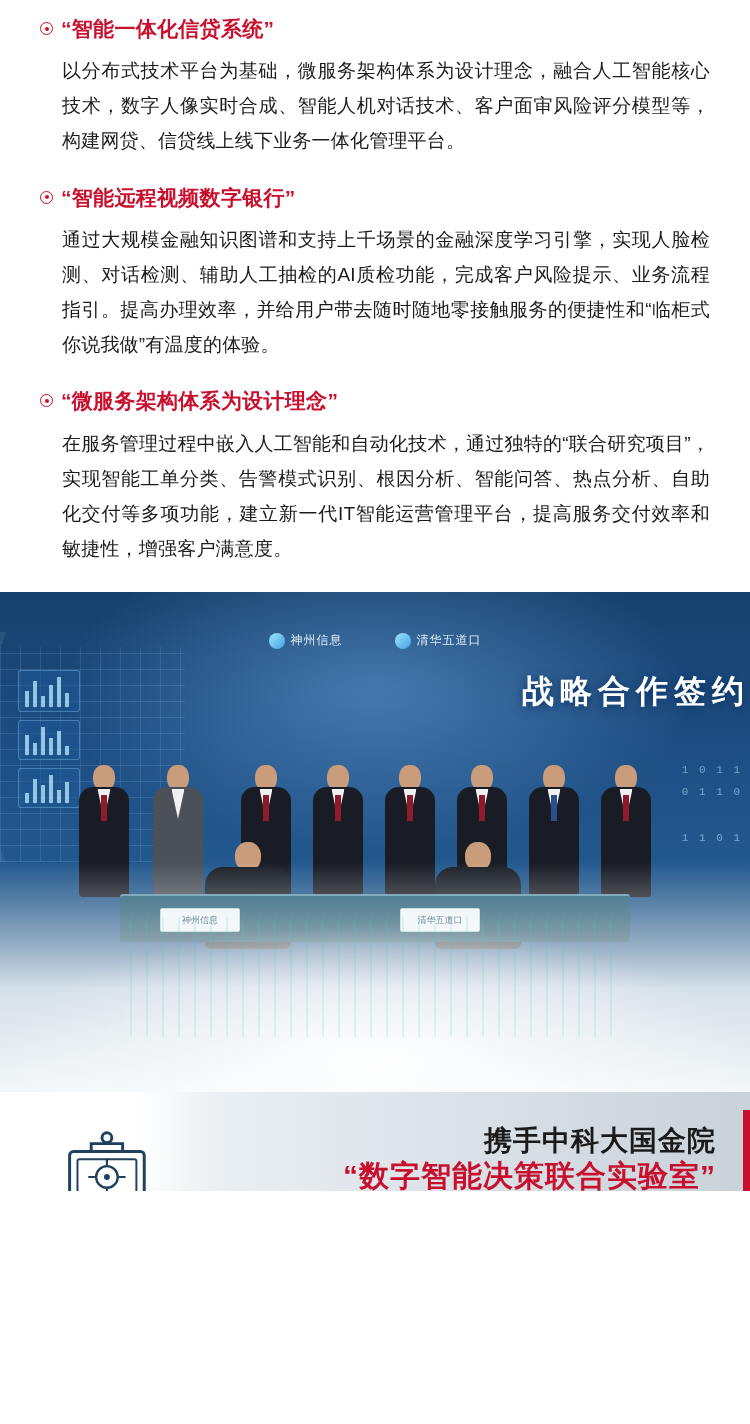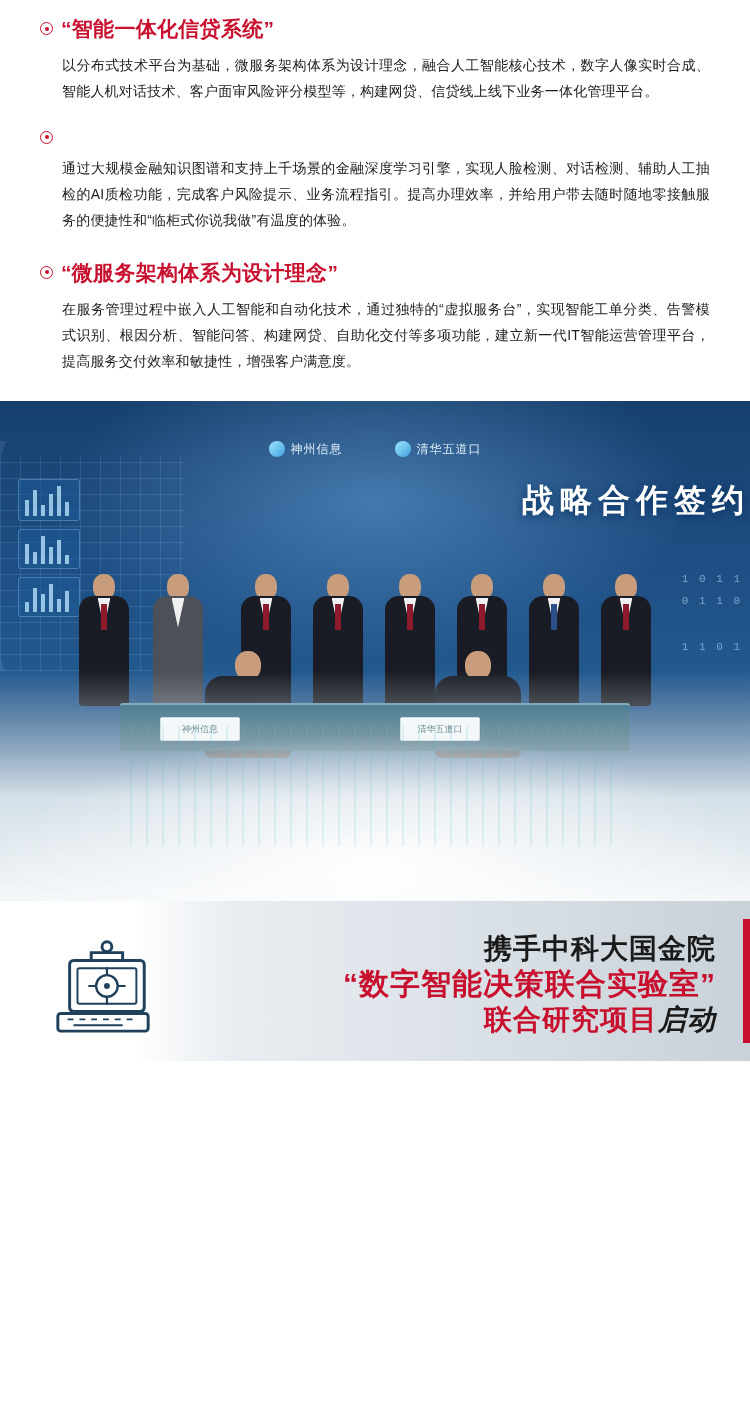--- a/index.html
+++ b/index.html
@@ -54,21 +54,21 @@
   }
   .sec-title {
     color: #c8102e;
     font-size: 21px;
     font-weight: bold;
     letter-spacing: 0.3px;
     line-height: 1.2;
   }
   .sec-body {
     color: #1c1c1c;
-    font-size: 14px;
+    font-size: 19px;
     line-height: 1.85;
     text-align: justify;
     padding-left: 22px;
     letter-spacing: 0.2px;
   }
 
   
   .photo {
     position: relative;
     width: 750px;
@@ -317,30 +317,31 @@
       <div class="sec-head">
         <span class="bullet-icon"></span>
         <span class="sec-title">“智能一体化信贷系统”</span>
       </div>
       <div class="sec-body">以分布式技术平台为基础，微服务架构体系为设计理念，融合人工智能核心技术，数字人像实时合成、智能人机对话技术、客户面审风险评分模型等，构建网贷、信贷线上线下业务一体化管理平台。</div>
     </div>
 
     <div class="section">
       <div class="sec-head">
         <span class="bullet-icon"></span>
+        <span class="sec-title">“智能远程视频数字银行”</span>
       </div>
       <div class="sec-body">通过大规模金融知识图谱和支持上千场景的金融深度学习引擎，实现人脸检测、对话检测、辅助人工抽检的AI质检功能，完成客户风险提示、业务流程指引。提高办理效率，并给用户带去随时随地零接触服务的便捷性和“临柜式你说我做”有温度的体验。</div>
     </div>
 
     <div class="section">
       <div class="sec-head">
         <span class="bullet-icon"></span>
         <span class="sec-title">“微服务架构体系为设计理念”</span>
       </div>
-      <div class="sec-body">在服务管理过程中嵌入人工智能和自动化技术，通过独特的“虚拟服务台”，实现智能工单分类、告警模式识别、根因分析、智能问答、构建网贷、自助化交付等多项功能，建立新一代IT智能运营管理平台，提高服务交付效率和敏捷性，增强客户满意度。</div>
+      <div class="sec-body">在服务管理过程中嵌入人工智能和自动化技术，通过独特的“联合研究项目”，实现智能工单分类、告警模式识别、根因分析、智能问答、热点分析、自助化交付等多项功能，建立新一代IT智能运营管理平台，提高服务交付效率和敏捷性，增强客户满意度。</div>
     </div>
 
   </div>
 
   <div class="photo">
     <div class="photo-sky"></div>
     <div class="mountain"></div>
     <div class="grid-left"></div>
 
     <div class="chart-card" style="left:18px; top:78px; width:60px; height:40px;">

